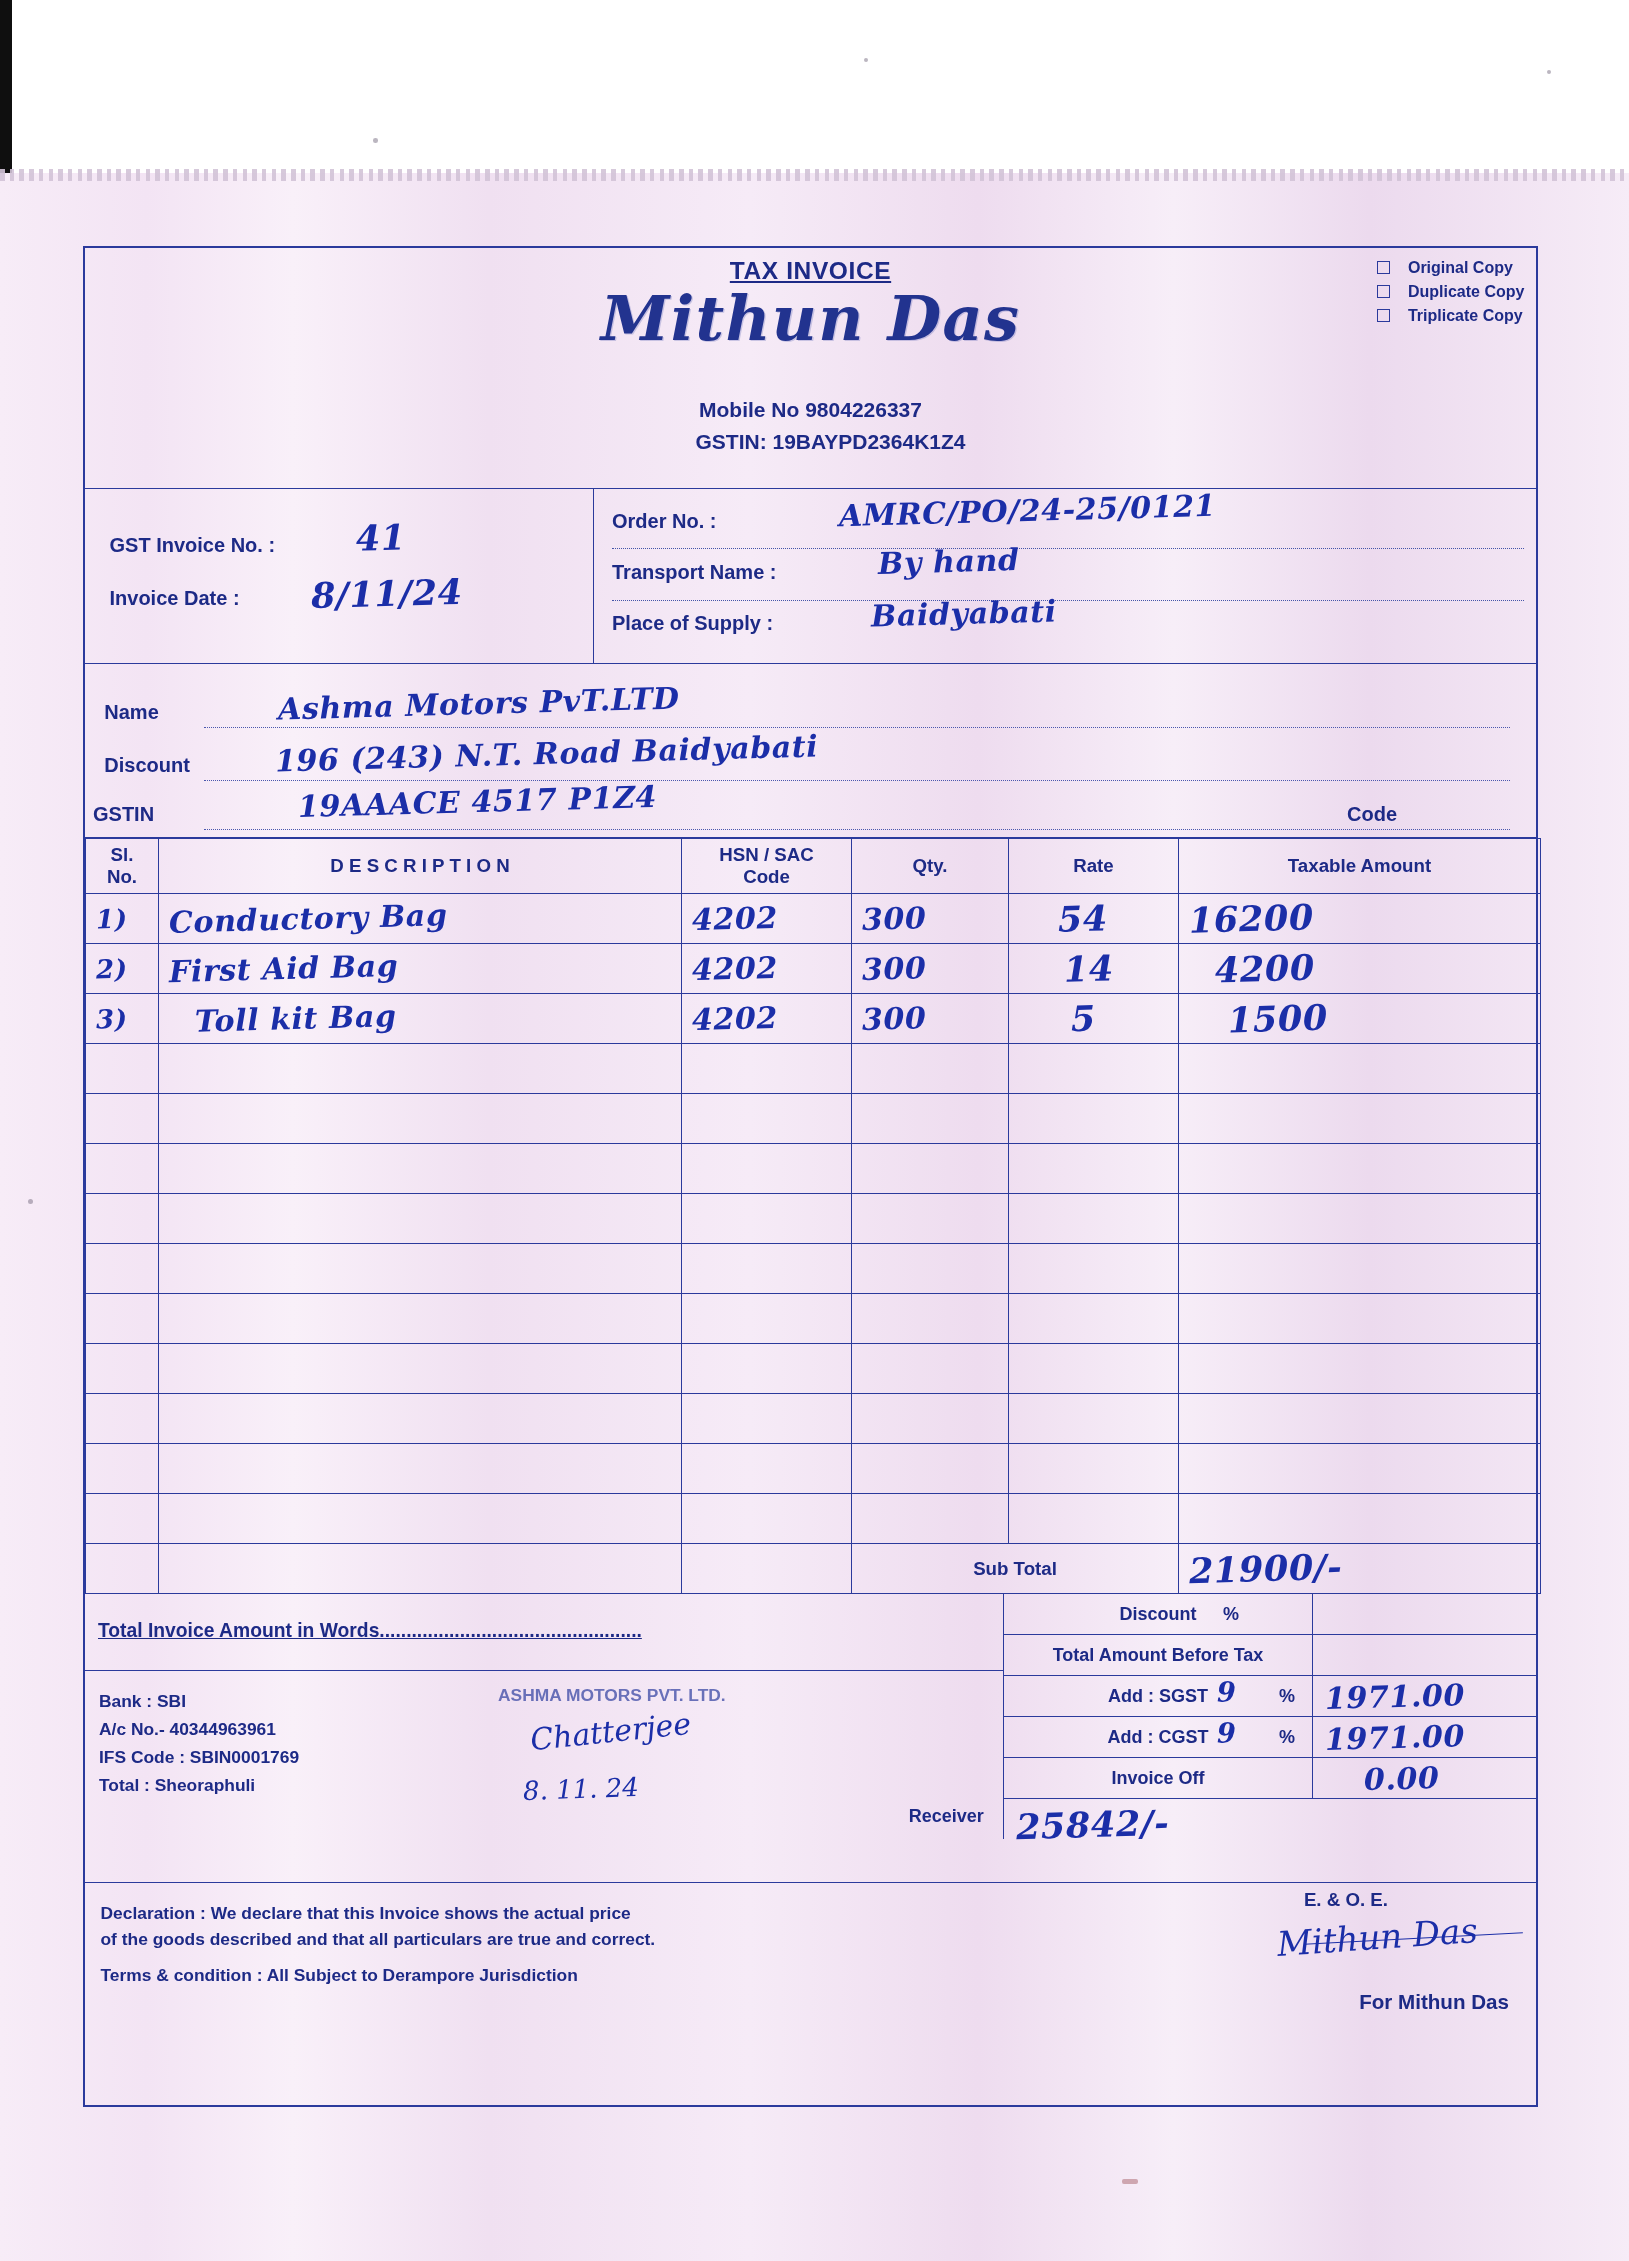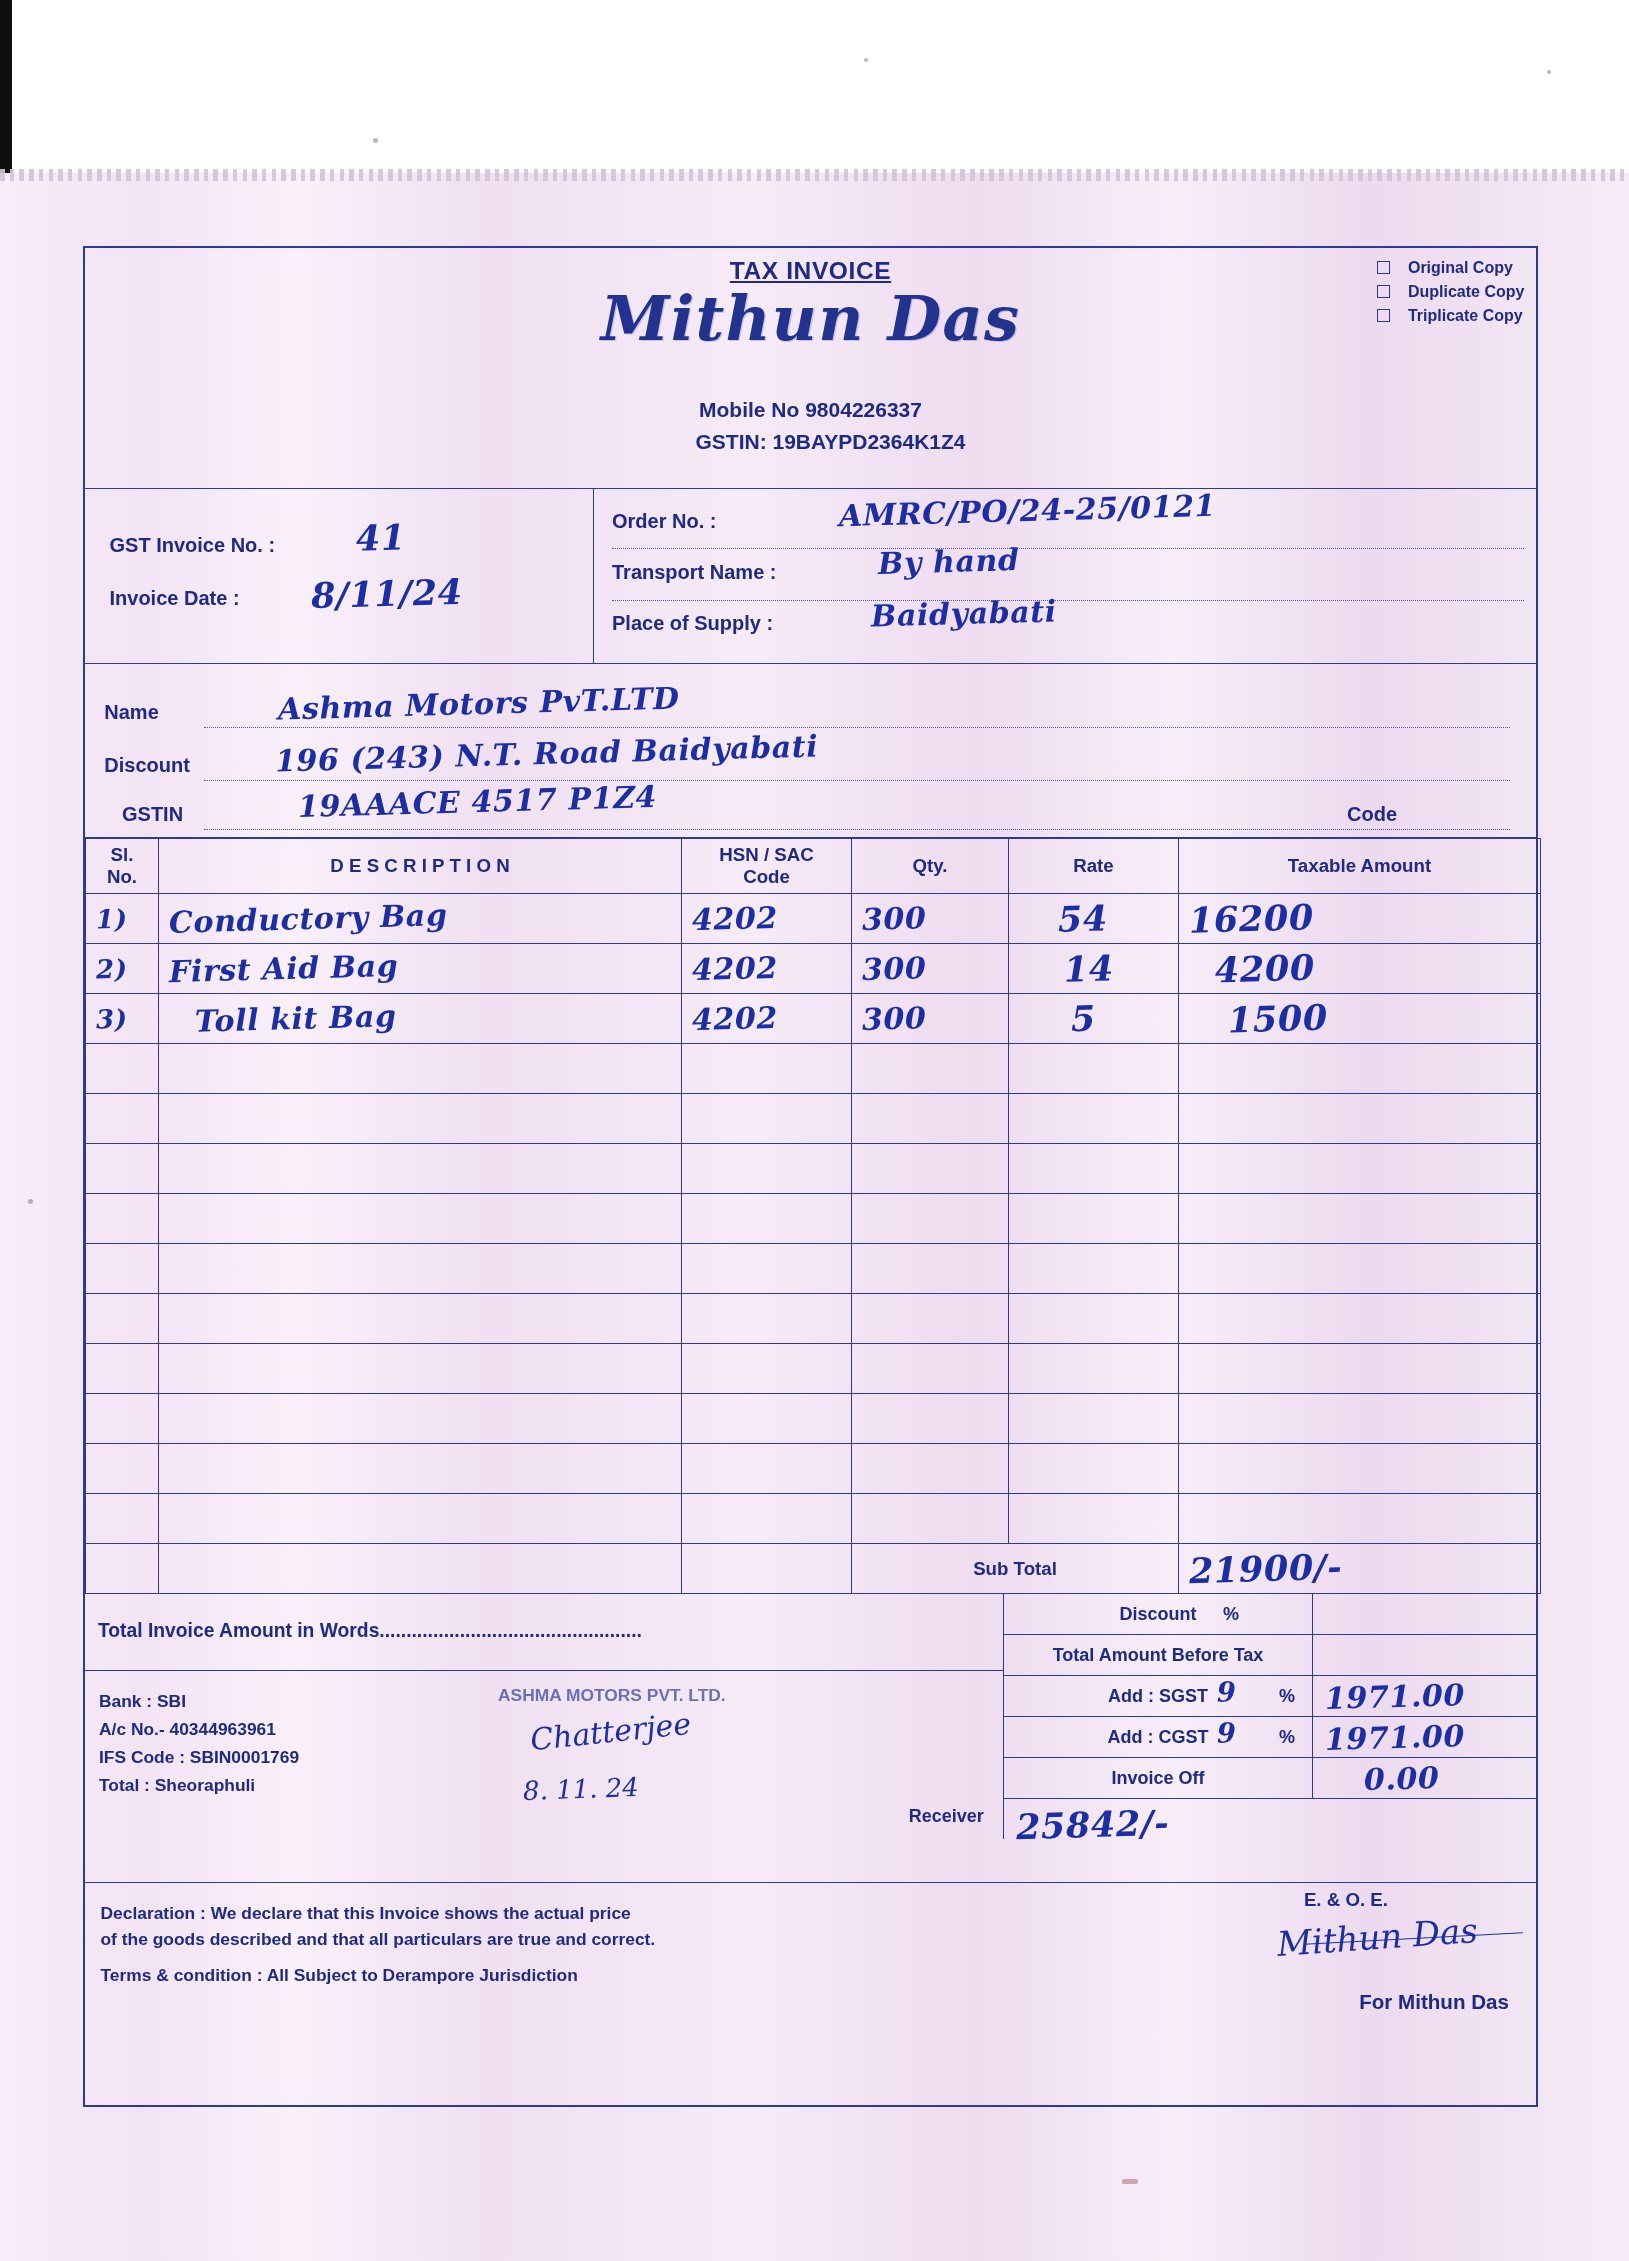--- a/index.html
+++ b/index.html
@@ -180,21 +180,21 @@
 
   
   .party {
     position: relative;
     height: 173px;
     border-bottom: 1.9px solid #2b3a9c;
   }
   .party .lbl { position: absolute; }
   .party .p1 { left: 19.3px; top: 37px; }
   .party .p2 { left: 19.3px; top: 90px; }
-  .party .p3 { left: 37px; top: 139px; }
+  .party .p3 { left: 8px; top: 139px; }
   .party .dots {
     position: absolute;
     border-bottom: 1.9px dotted #4a57ad;
     height: 0;
   }
   .party .code {
     position: absolute;
     right: 139px; top: 139px;
     font-size: 20px; font-weight: bold;
   }
@@ -239,20 +239,21 @@
   }
 
   
   .bottom {
     position: relative;
   }
   .words-box {
     position: absolute;
     left: 0; top: 0;
     width: 919px;
+    text-decoration: underline;
   }
   .words-line {
     height: 77px;
     border-bottom: 1.3px solid #2b3a9c;
     border-right: 1.3px solid #2b3a9c;
     box-sizing: border-box;
     padding: 26px 0 0 13px;
     font-size: 19.3px;
     font-weight: bold;
   }

